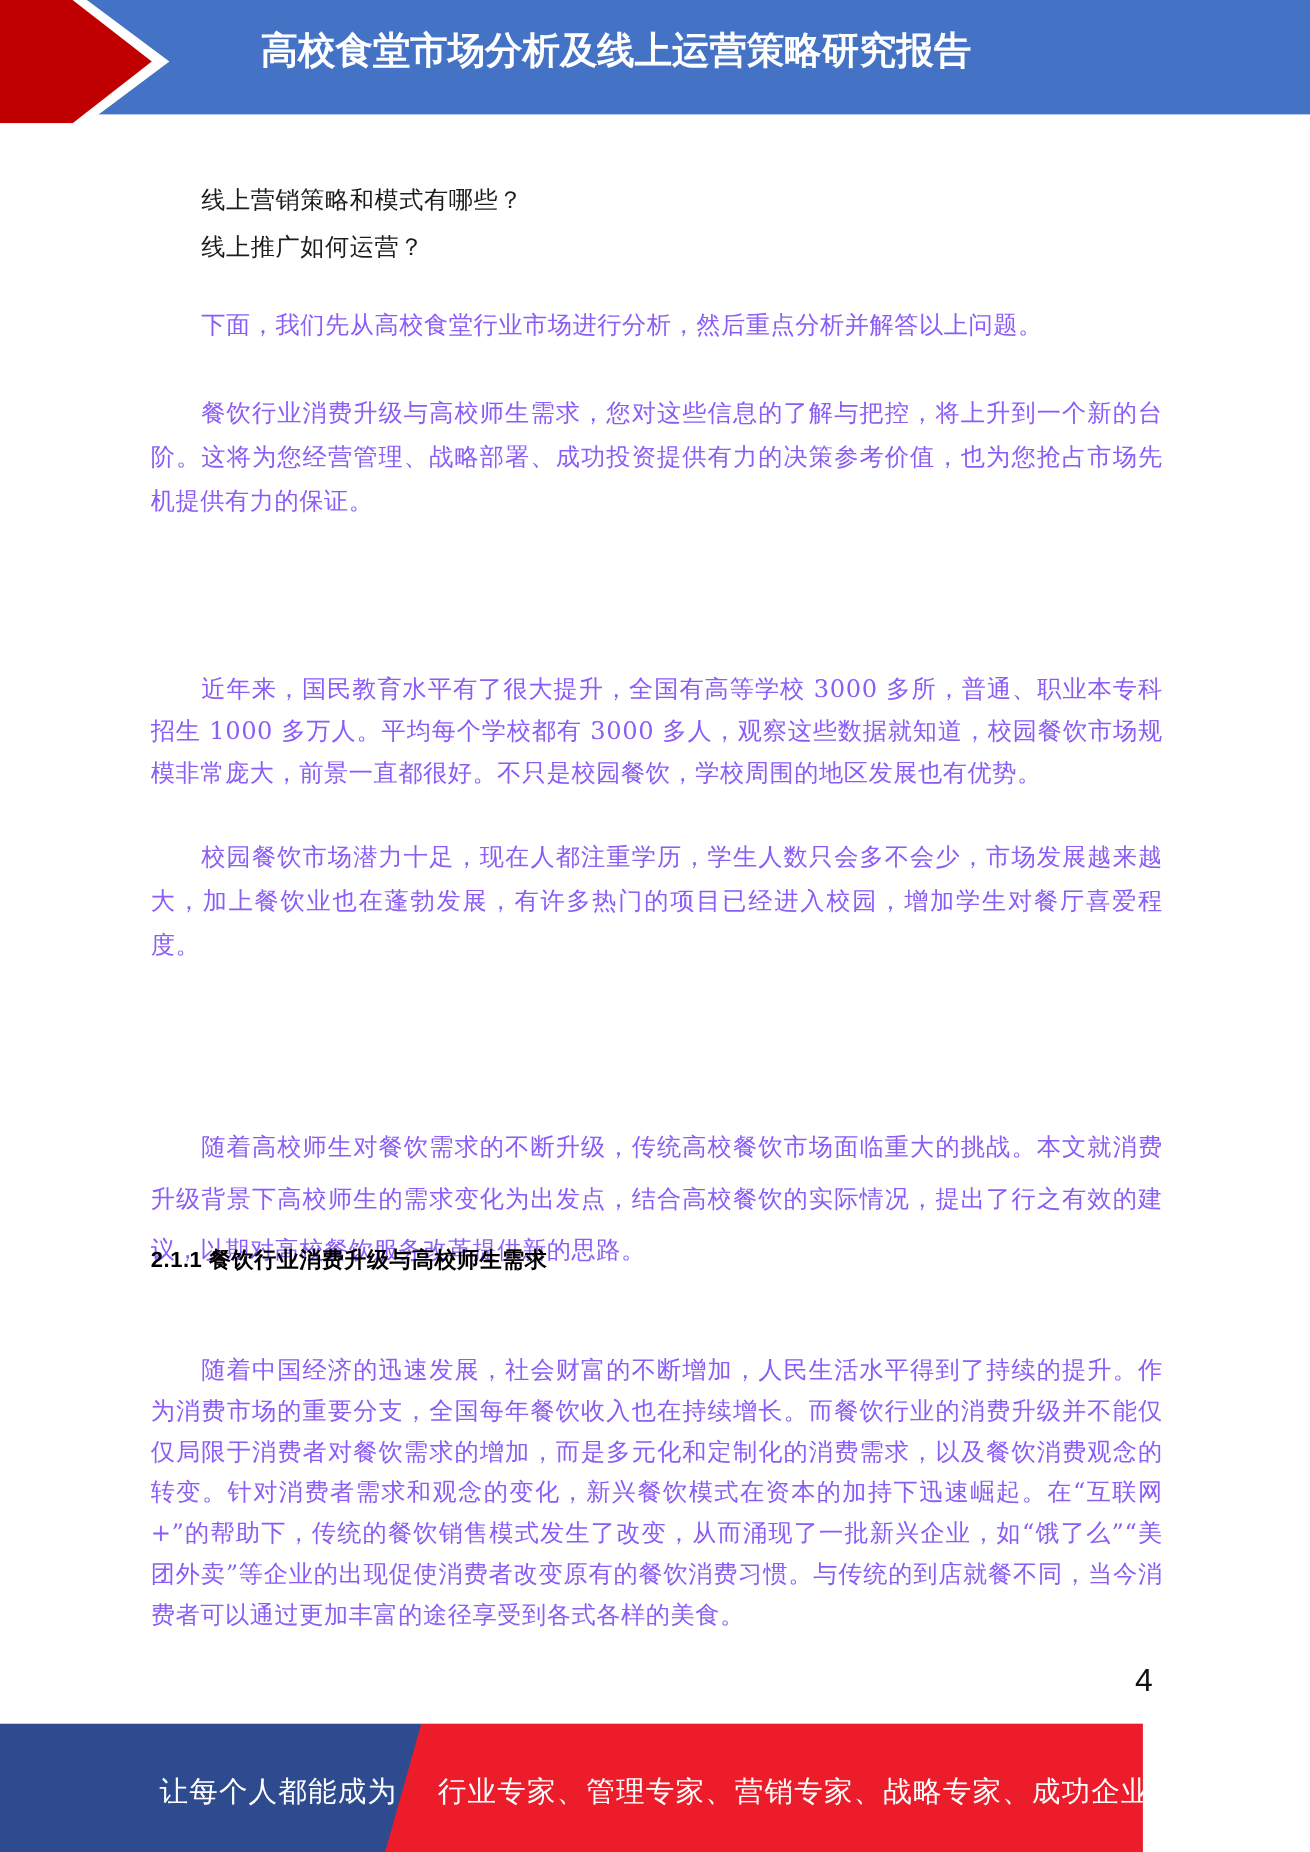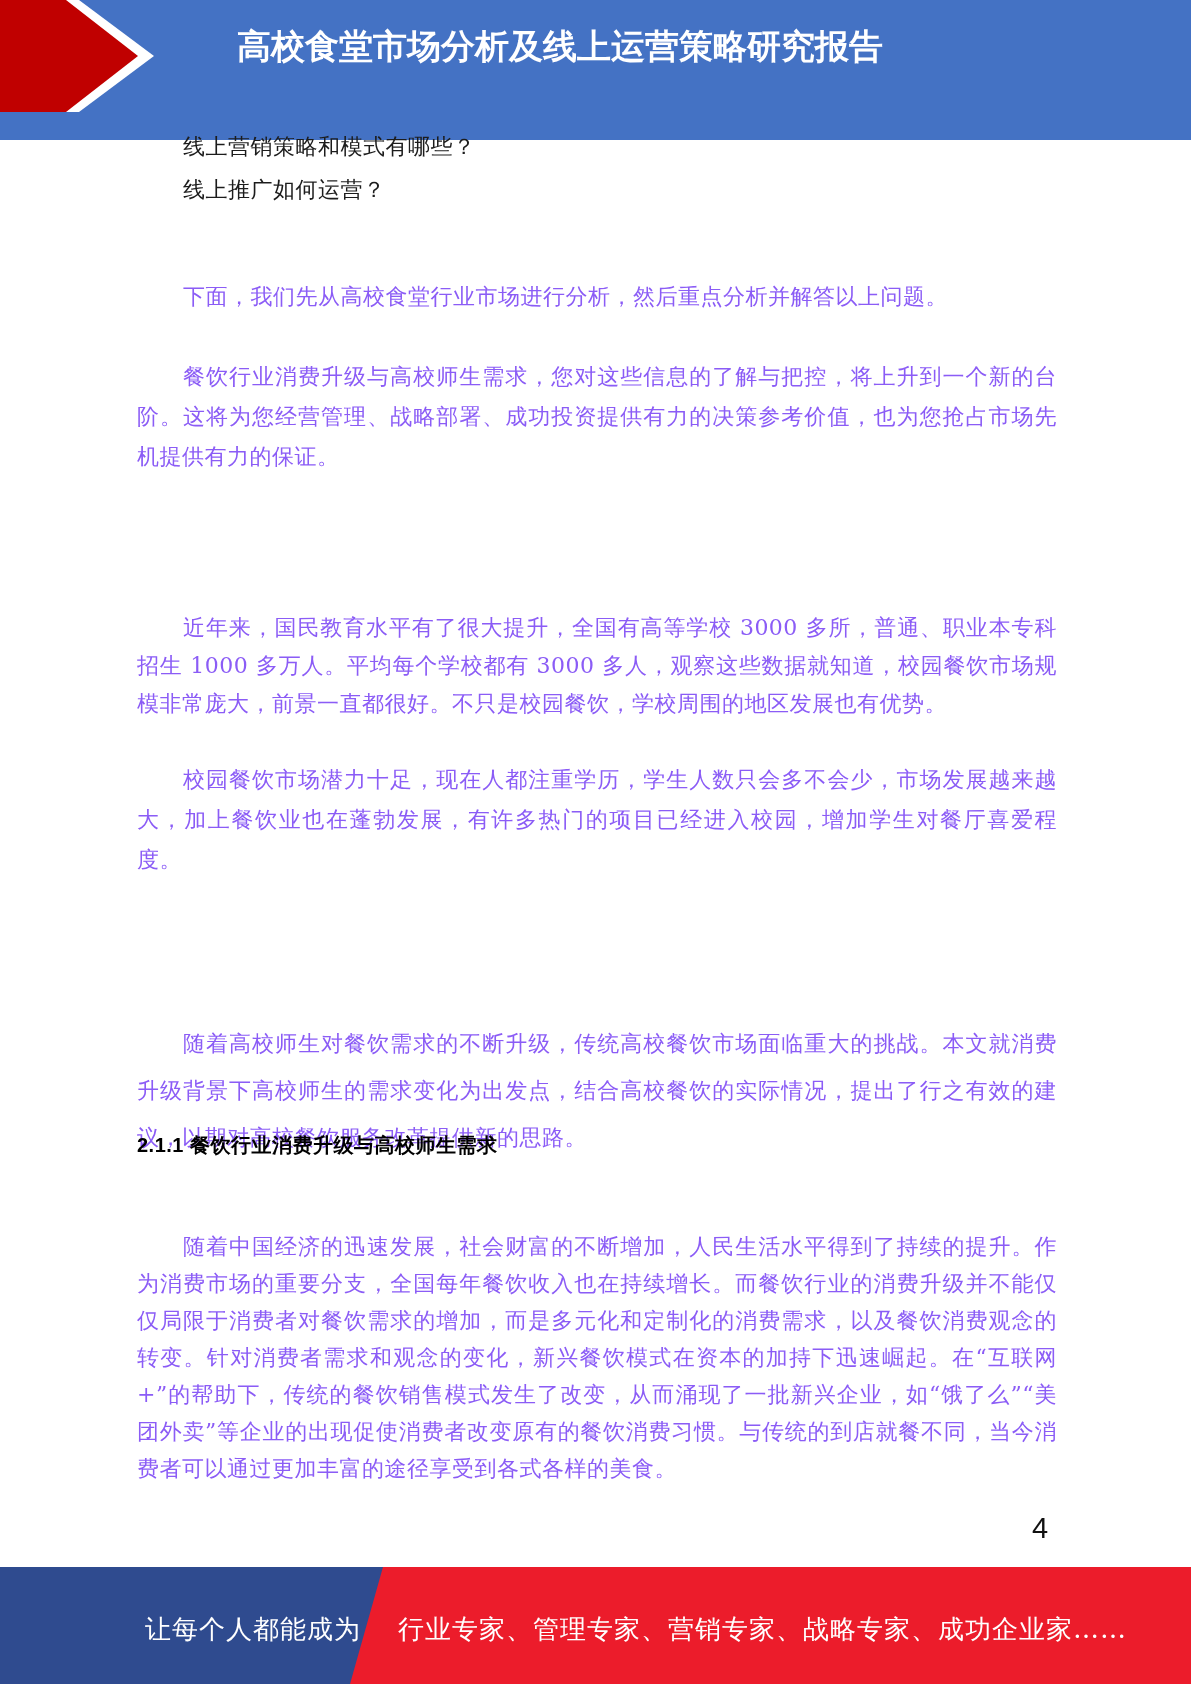--- a/index.html
+++ b/index.html
@@ -3,56 +3,56 @@
 <meta charset="utf-8">
 <style>
   html,body { margin:0; padding:0; background:#ffffff; }
   .page {
     position:relative; width:1191px; height:1684px; background:#ffffff;
     font-family:"DejaVu Serif","Liberation Serif",serif; color:#1c1c1c;
     overflow:hidden; margin:0 auto;
   }
   
   .header {
-    position:absolute; top:0; left:0; width:1191px; height:140px;
+    position:absolute; top:0; left:0; width:1191px; height:104px;
     background:#4472C4;
   }
   .header-arrow { position:absolute; top:0; left:0; width:170px; height:112px; }
   .header-title {
     position:absolute; top:25px; left:0; width:1120px; text-align:center;
     color:#ffffff; font-family:"Liberation Sans","DejaVu Sans",sans-serif;
     font-weight:bold; font-size:34px; line-height:42px; white-space:nowrap;
   }
   
   .para {
     position:absolute; left:137px; width:920px;
     font-size:22px; line-height:38px; text-align:justify;
     color:#8b5cf6; letter-spacing:0.5px;
   }
   .indent { text-indent:46px; }
   .lh40 { line-height:40px; }
   .lh37 { line-height:37px; }
-  .qline { position:absolute; left:183px; font-size:22px; line-height:30px; letter-spacing:0.5px; }
+  .qline { position:absolute; left:183px; font-size:22px; line-height:30px; letter-spacing:0.5px;margin-top:36px; }
   .heading {
     position:absolute; left:137px; color:#000000;
     font-family:"Liberation Sans","DejaVu Sans",sans-serif; font-weight:bold;
     white-space:nowrap;
   }
   .h-section { top:485px; font-size:31px; letter-spacing:1px; }
   .h-sub     { top:892px; font-size:28px; letter-spacing:0.5px; }
   .h-subsub  { top:1132px; font-size:20px; letter-spacing:0.5px; }
   
   .page-number {
     position:absolute; left:1020px; top:1512px; width:40px; text-align:center;
     font-family:"Liberation Sans","DejaVu Sans",sans-serif;
     font-size:29px; color:#111111;
   }
   
   .footer {
-    position:absolute; left:0; top:1567px; width:1191px; height:117px;
+    position:absolute; left:0; top:1567px; width:1039px; height:117px;
     background:#EC1C2B;
   }
   .footer-blue {
     position:absolute; top:0; left:0; width:1191px; height:117px;
     background:#2F4B8F;
     clip-path:polygon(0 0, 383px 0, 350px 100%, 0 100%);
   }
   .footer-text {
     position:absolute; top:46px; color:#ffffff; font-size:26px; line-height:32px;
     font-family:"DejaVu Serif","Liberation Serif",serif; white-space:nowrap;

